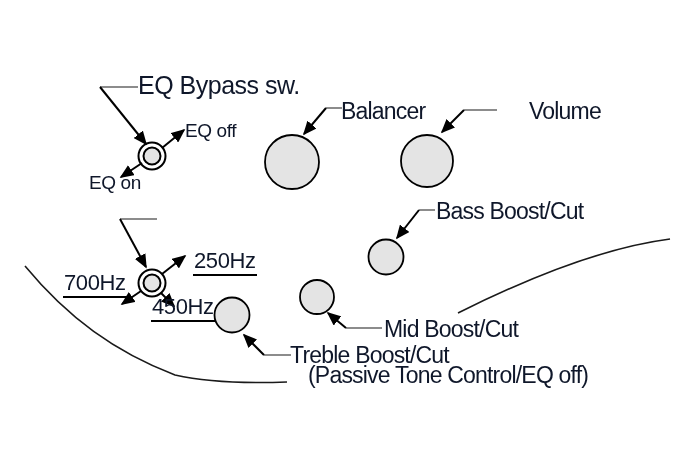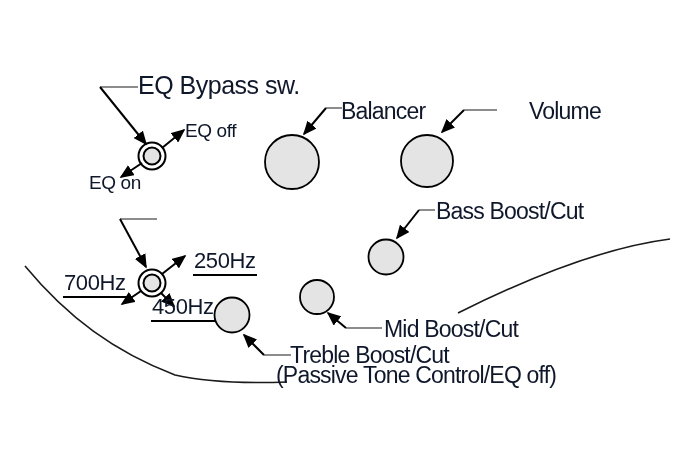--- a/index.html
+++ b/index.html
@@ -99,15 +99,15 @@
   <div class="lbl sz-sm" style="left:185px;top:121px;">EQ off</div>
   <div class="lbl sz-sm" style="left:89px;top:173px;">EQ on</div>
   <div class="lbl sz-md" style="left:341px;top:100px;">Balancer</div>
   <div class="lbl sz-md" style="left:529px;top:100px;">Volume</div>
   <div class="lbl freq" style="left:193px;top:250px;">250Hz</div>
   <div class="lbl freq" style="left:63px;top:272px;">700Hz</div>
   <div class="lbl freq" style="left:151px;top:296px;">450Hz</div>
   <div class="lbl sz-md" style="left:436px;top:200px;">Bass Boost/Cut</div>
   <div class="lbl sz-md" style="left:384px;top:318px;">Mid Boost/Cut</div>
   <div class="lbl sz-md" style="left:290px;top:344px;">Treble Boost/Cut</div>
-  <div class="lbl sz-md" style="left:276px;top:364px;">(Passive Tone Control/EQ off)</div>
+  <div class="lbl sz-md" style="left:308px;top:364px;">(Passive Tone Control/EQ off)</div>
 
 </div>
 
 </body></html>

